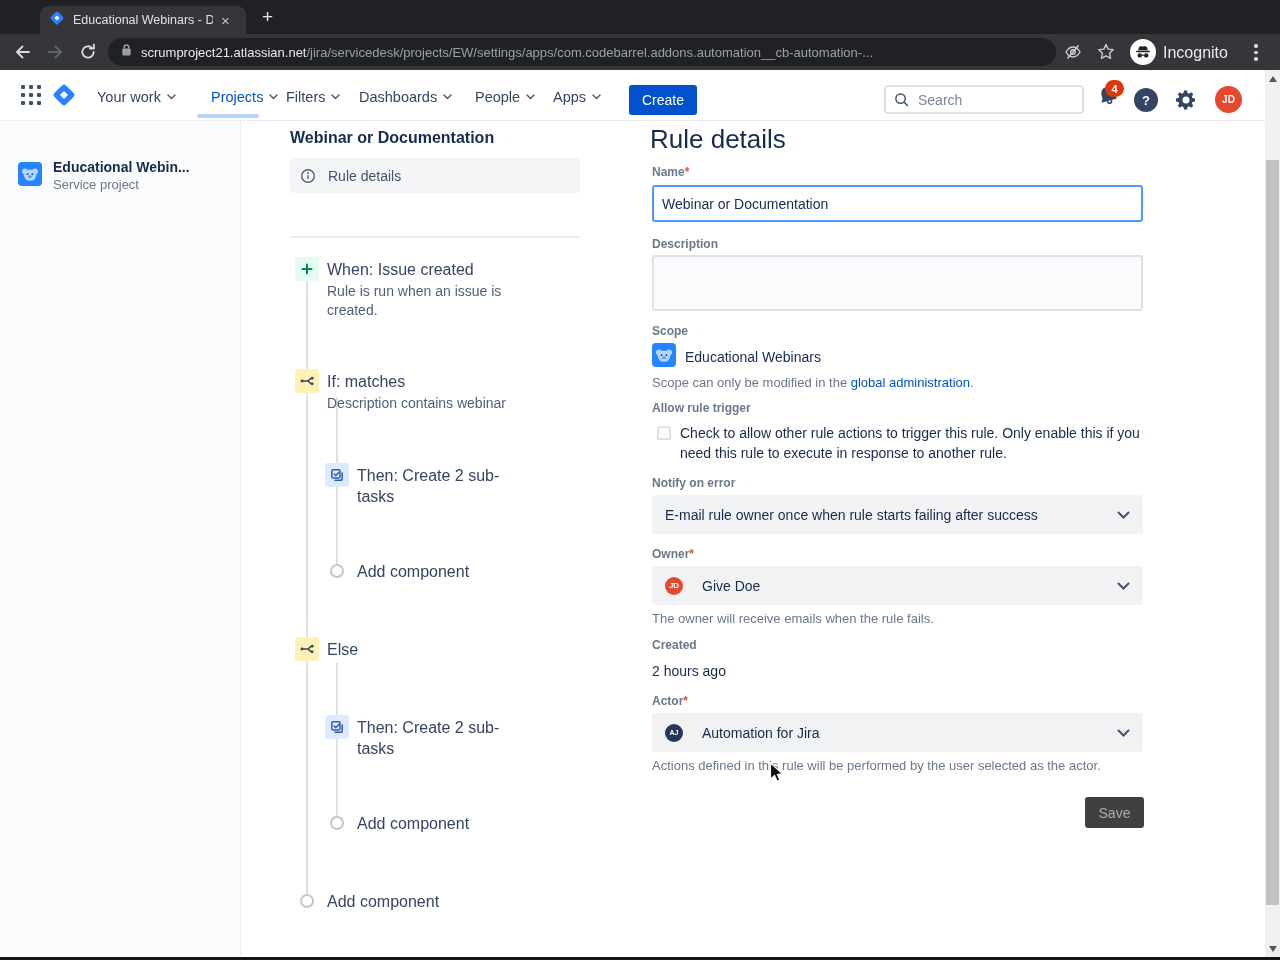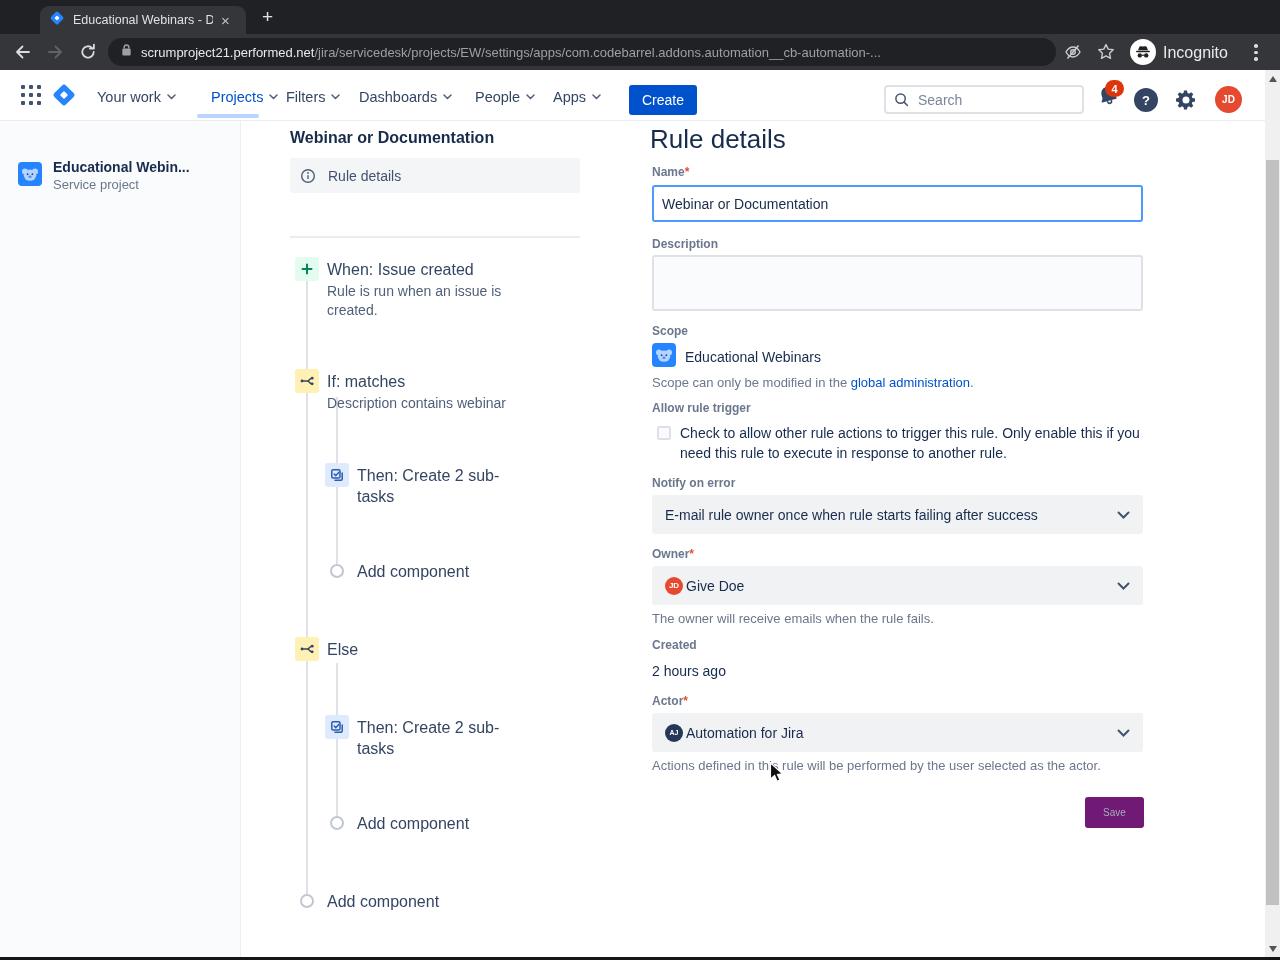--- a/index.html
+++ b/index.html
@@ -89,27 +89,27 @@
   .desc-box { position:absolute; left:652px; top:255px; width:491px; height:56px; background:#FAFBFC;
               border:2px solid #DFE1E6; border-radius:3px; }
   .scope-row { position:absolute; left:652px; top:343px; display:flex; align-items:center; gap:9px;
                font-size:14px; color:#172B4D; }
   .helper { position:absolute; left:652px; font-size:13px; color:#6B778C; }
   .link { color:#0052CC; }
   .checkbox { position:absolute; left:657px; top:426px; width:14px; height:14px; border:2px solid #DFE1E6;
               border-radius:2px; background:#FAFBFC; }
   .check-text { position:absolute; left:680px; top:423px; width:460px; font-size:14px; color:#172B4D; line-height:20px; }
   .sel { position:absolute; left:652px; width:491px; height:39px; background:#F1F2F4; border-radius:3px;
-         display:flex; align-items:center; padding:0 13px; gap:3px; font-size:14px; color:#172B4D; }
+         display:flex; align-items:center; padding:0 13px; gap:19px; font-size:14px; color:#172B4D; }
   .sel .chev { margin-left:auto; }
   .mini-avatar { width:18px; height:18px; border-radius:50%; color:#fff; font-weight:700;
                  display:flex; align-items:center; justify-content:center; flex:none; }
   .created-val { position:absolute; left:652px; top:663px; font-size:14px; color:#172B4D; }
-  .save-btn { position:absolute; left:1085px; top:797px; width:59px; height:31px; background:#701a75; border:none;
-              border-radius:3px; color:#A5ADBA; font-size:10px; font-weight:500; font-family:inherit; }
+  .save-btn { position:absolute; left:1085px; top:797px; width:59px; height:31px; background:#404040; border:none;
+              border-radius:3px; color:#A5ADBA; font-size:14px; font-weight:500; font-family:inherit; }
 
   
   .scroll-track { position:absolute; right:0; top:70px; width:15px; height:887px; background:#F0F0F0; }
   .scroll-thumb { position:absolute; right:1px; top:160px; width:13px; height:745px; background:#C1C1C1; }
   .scroll-arrow { position:absolute; right:3px; width:0; height:0; border-left:4.5px solid transparent; border-right:4.5px solid transparent; }
   .scroll-arrow.up { top:76px; border-bottom:6px solid #555; }
   .scroll-arrow.down { top:946px; border-top:6px solid #555; }
   .bottom-strip { position:absolute; left:0; top:957px; width:1280px; height:3px; background:#161616; }
   .cursor { position:absolute; left:769px; top:762px; z-index:9; }
 </style>
@@ -149,21 +149,21 @@
           <path d="M15.9 2.6v4h-4" fill="none" stroke="#DADCE0" stroke-width="1.8" stroke-linecap="round" stroke-linejoin="round"></path>
         </svg>
     </span>
     <div class="urlbar">
       <span>
         <svg width="13" height="14" viewBox="0 0 14 15">
             <rect x="2.5" y="6" width="9" height="7.5" rx="1.2" fill="#9AA0A6"></rect>
             <path d="M4.5 6V4.5a2.5 2.5 0 0 1 5 0V6" stroke="#9AA0A6" stroke-width="1.6" fill="none"></path>
           </svg>
       </span>
-      <span class="url-text"><span class="url-domain">scrumproject21.performed.net</span><span class="url-path">/jira/servicedesk/projects/EW/settings/apps/com.codebarrel.addons.automation__cb-automation-...</span></span>
+      <span class="url-text"><span class="url-domain">scrumproject21.atlassian.net</span><span class="url-path">/jira/servicedesk/projects/EW/settings/apps/com.codebarrel.addons.automation__cb-automation-...</span></span>
     </div>
     <span class="navbtn" style="left:1064px; top:9px;">
       <svg width="18" height="18" viewBox="0 0 18 18">
           <path d="M2 9c2-3.4 4.9-5 7-5s5 1.6 7 5c-2 3.4-4.9 5-7 5s-5-1.6-7-5z" stroke="#C9CCD1" stroke-width="1.4" fill="none"></path>
           <circle cx="9" cy="9" r="2.3" stroke="#C9CCD1" stroke-width="1.4" fill="none"></circle>
           <path d="M3.5 15.5L14.5 2.5" stroke="#C9CCD1" stroke-width="1.5"></path>
         </svg>
     </span>
     <span class="navbtn" style="left:1097px; top:9px;">
       <svg width="18" height="18" viewBox="0 0 18 18">

